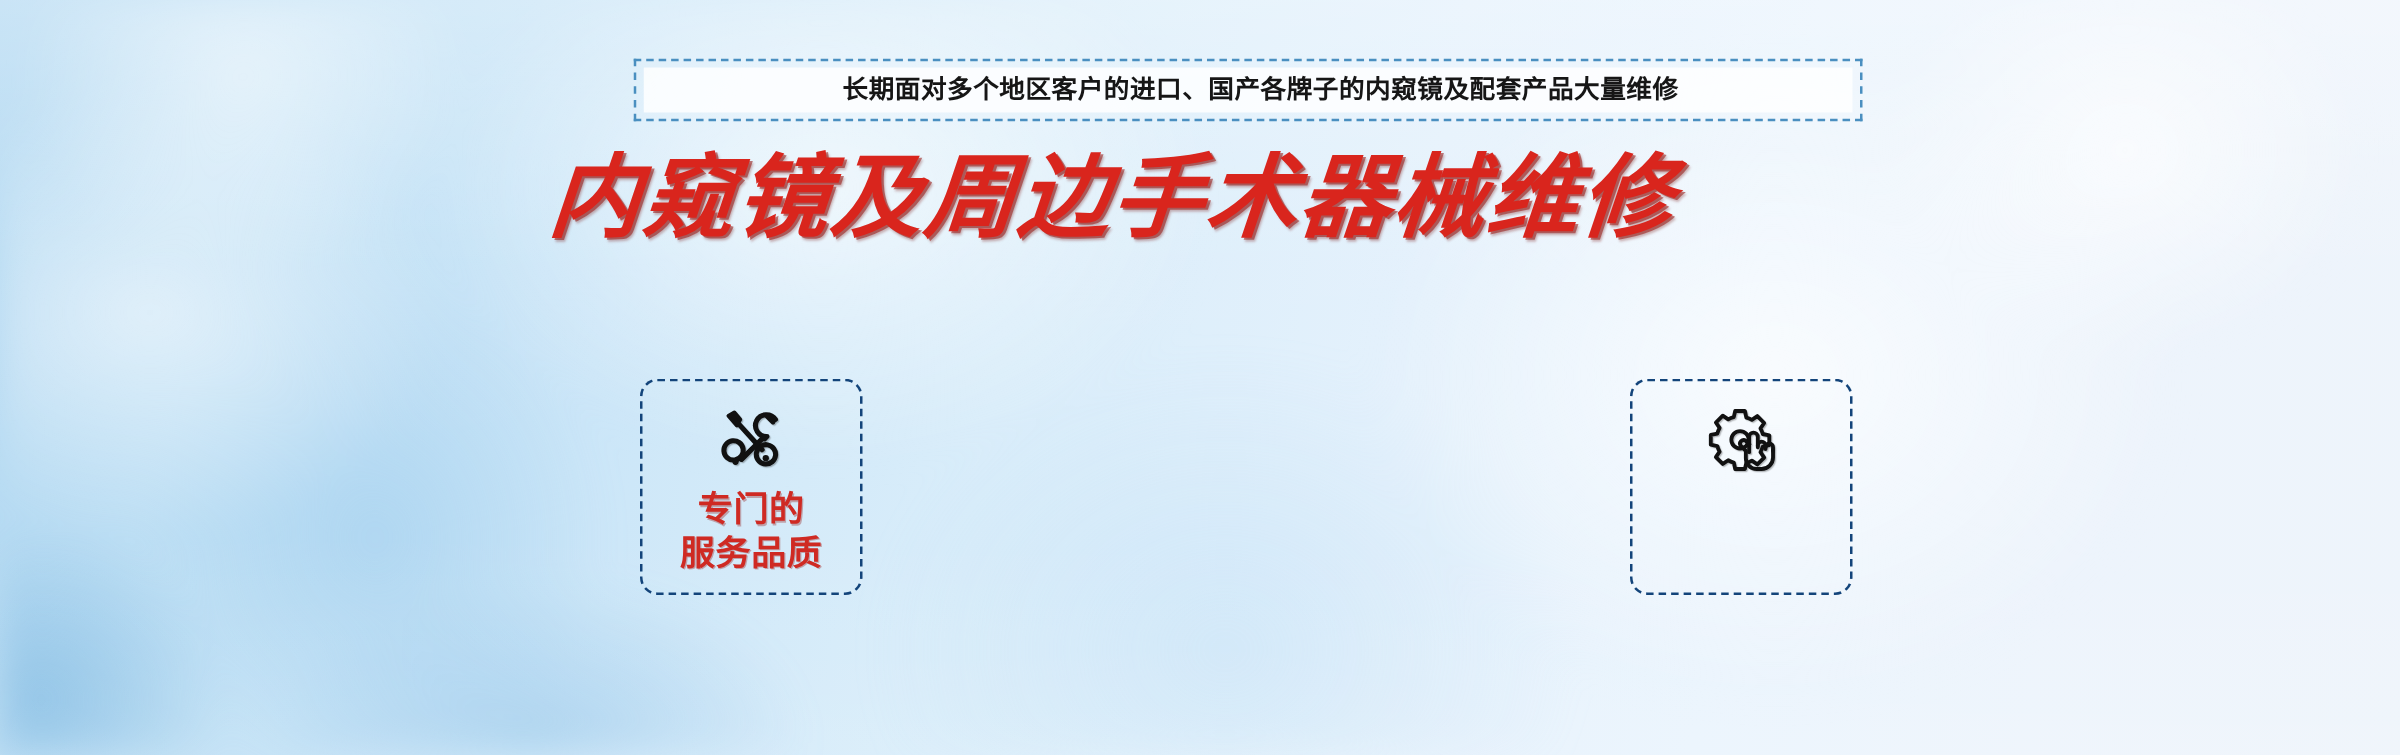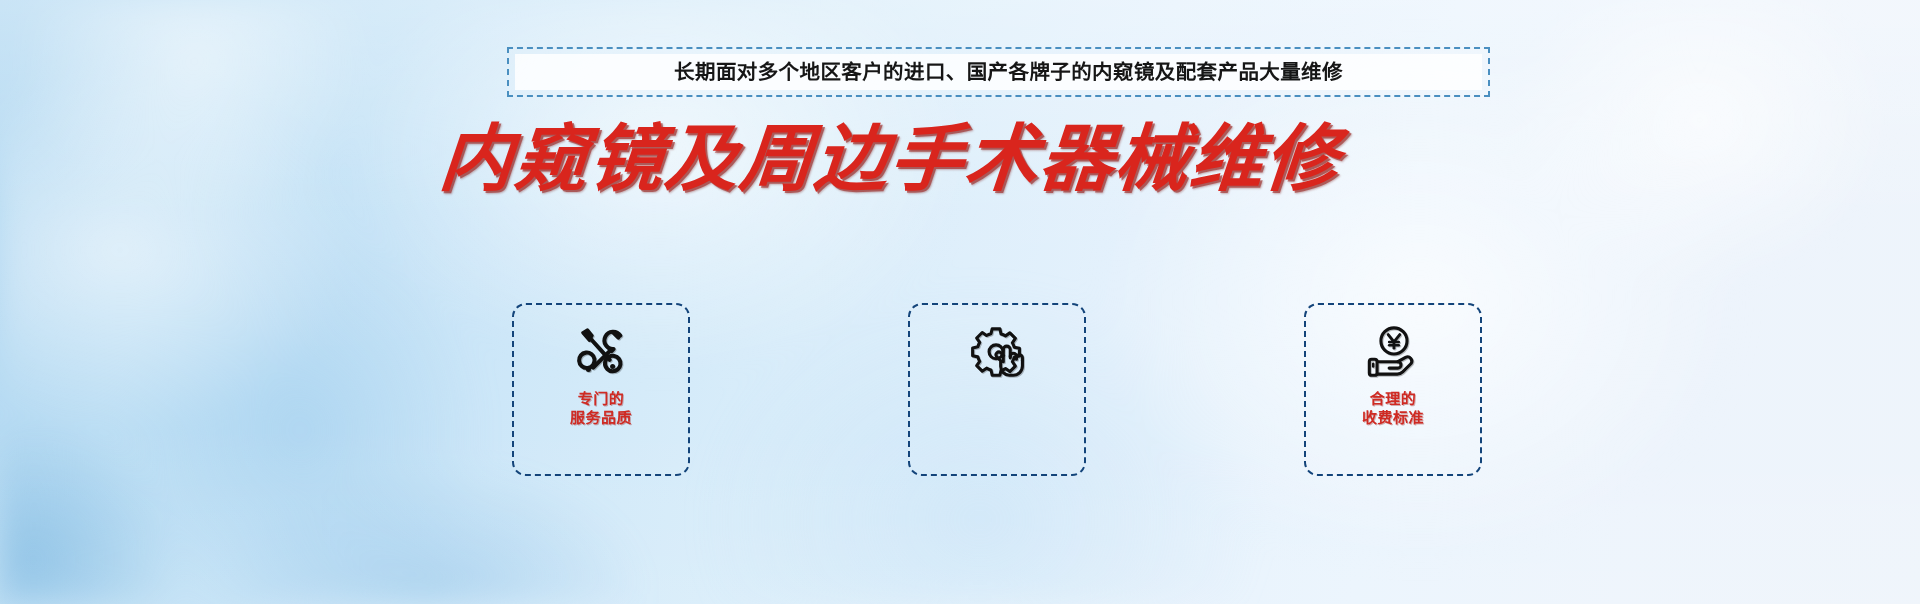--- a/index.html
+++ b/index.html
@@ -154,21 +154,21 @@
     justify-content: center;
     margin-bottom: 6px;
   }
   .feature-icon svg {
     display: block;
     filter: drop-shadow(1px 1px 0.5px rgba(0,0,0,0.25));
   }
   .feature-label {
     text-align: center;
     color: #cf2a23;
-    font-size: 15px;
+    font-size: 28px;
     font-weight: bold;
     line-height: 1.26;
     letter-spacing: 0.5px;
     text-shadow: 1px 1px 0 rgba(150,30,25,0.35);
   }
   .feature-label .line { display: block; white-space: nowrap; }
 </style>
 </head>
 <body>
 
@@ -223,40 +223,18 @@
 
             <path d="M38.5 26.5 v12.5" stroke-width="3.2"></path>
             <path d="M38.5 26.5 a3.6 3.6 0 0 1 7.2 0 v8.5"></path>
             <path d="M45.7 33.5 a3.2 3.2 0 0 1 6.4 0 v3"></path>
             <path d="M52.1 35 a3.1 3.1 0 0 1 6.2 0 v3"></path>
             <path d="M58.3 37 v6.5 a9.5 9.5 0 0 1 -9.5 9.5 h-4 a9 9 0 0 1 -9 -9 v-6 l-4.2-4.2 a3 3 0 0 1 4.2 -4.2 l3 3"></path>
           </svg>
         </div>
       </div>
 
-      <div class="feature-card">
-        <div class="feature-icon">
-          <svg width="62" height="58" viewBox="0 0 64 60" fill="none" stroke="#111111" stroke-width="3.2" stroke-linecap="round" stroke-linejoin="round">
-
-            <circle cx="33" cy="17.5" r="13.5"></circle>
-            <path d="M27 11 L33 18.5 L39 11" stroke-width="3"></path>
-            <path d="M33 18.5 v6.5" stroke-width="3"></path>
-            <path d="M28 18.5 h10" stroke-width="2.6"></path>
-            <path d="M28 22 h10" stroke-width="2.6"></path>
-
-            <path d="M16 39 h21 a3.3 3.3 0 0 1 0 6.6 h-9"></path>
-            <path d="M37 39 l8-4.5 a4.4 4.4 0 0 1 5.5 6.6 l-8.5 8.5 a8 8 0 0 1 -5.6 2.3 H16"></path>
-
-            <rect x="7.5" y="36.5" width="8" height="16.5" rx="2.4"></rect>
-            <path d="M11.5 41 v3" stroke-width="2.6"></path>
-          </svg>
-        </div>
-        <div class="feature-label">
-          <span class="line">合理的</span>
-          <span class="line">收费标准</span>
-        </div>
-      </div>
 
 
     </div>
 
   </div>
 </div>
 
 </body></html>

